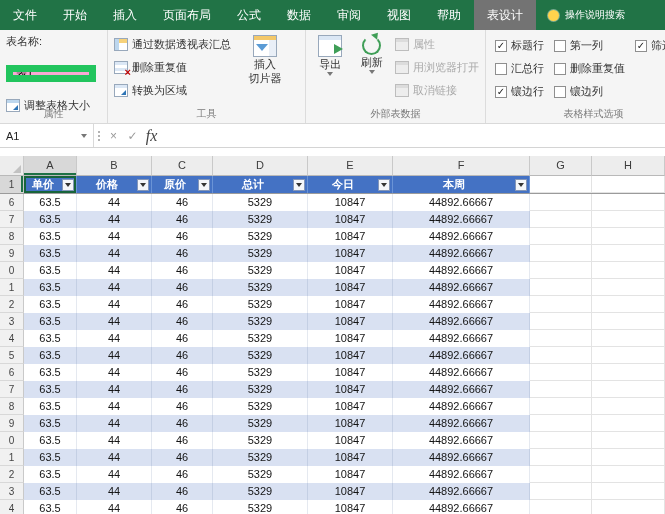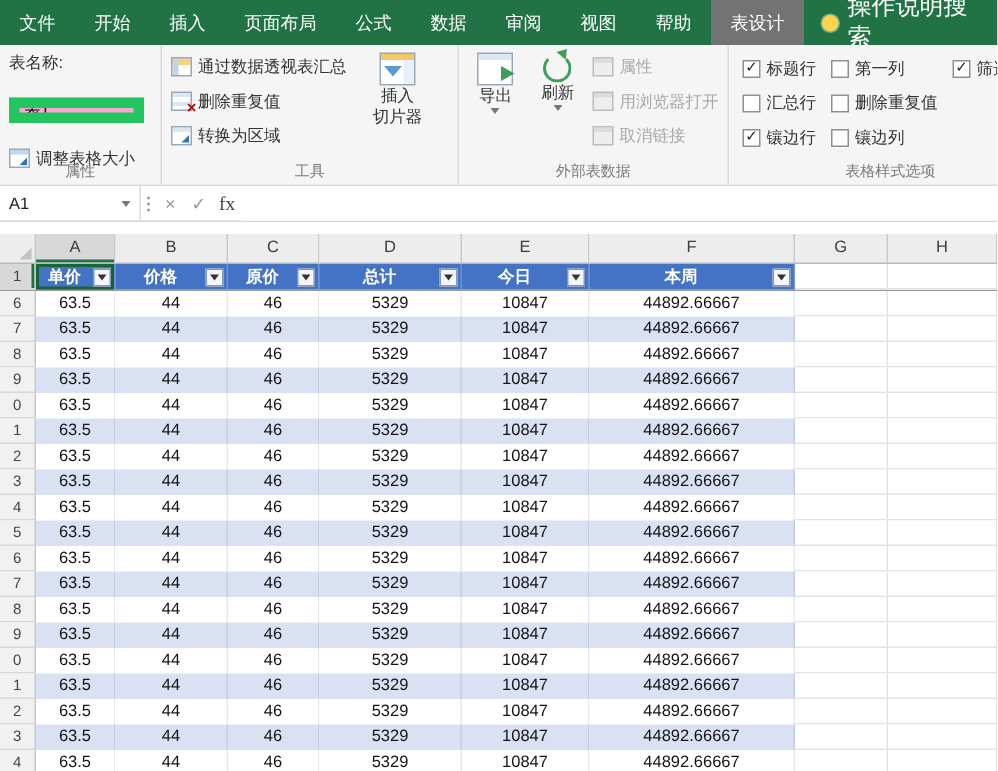--- a/index.html
+++ b/index.html
@@ -5,21 +5,21 @@
   * { box-sizing: border-box; margin: 0; padding: 0; }
   html, body { width: 665px; height: 514px; overflow: hidden; }
   body { font-family: "Liberation Sans", "DejaVu Sans", sans-serif; font-size: 11px; color: #222; background: #fff; }
   #app { width: 665px; height: 514px; display: flex; flex-direction: column; }
 
   
   .tabbar { height: 30px; background: #217346; display: flex; align-items: stretch; color: #fff; flex: none; }
   #tabs-list { display: flex; }
   .tab { padding: 0 13px; line-height: 30px; font-size: 12px; white-space: nowrap; cursor: default; }
   .tab.active { background: #737373; }
-  .tellme { display: flex; align-items: center; gap: 6px; padding: 0 12px; font-size: 16px; }
+  .tellme { display: flex; align-items: center; gap: 6px; padding: 0 12px; font-size: 10px; }
   .bulb { width: 11px; height: 11px; border-radius: 50%; background: #ffd34d; box-shadow: 0 0 0 1px rgba(255,255,255,.4); flex: none; }
 
   
   .ribbon { height: 94px; background: #f5f5f5; border-bottom: 1px solid #d9d9d9; display: flex; flex: none; overflow: hidden; }
   .rgroup { position: relative; border-right: 1px solid #dcdcdc; padding: 4px 6px 15px 6px; flex: none; }
   .rgroup-label { position: absolute; bottom: 2px; left: 0; right: 0; text-align: center; font-size: 10px; color: #7b7b7b; }
   .g-props { width: 108px; display: flex; flex-direction: column; gap: 16px; }
   .fieldlabel { color: #333; }
   .namebox-input { width: 90px; height: 17px; border: 7px solid #22c55e; background: #f9a8d4; font: inherit; padding: 0 3px; }
   .rbtn-small { display: flex; align-items: center; gap: 4px; color: #333; white-space: nowrap; height: 17px; }
@@ -53,21 +53,21 @@
   .ic-refresh-icon::after { content: ""; position: absolute; top: -6px; right: -1px; border-left: 4px solid transparent; border-right: 4px solid transparent; border-bottom: 6px solid #3f9e57; transform: rotate(40deg); }
   .tri-down { width: 0; height: 0; border-left: 3.5px solid transparent; border-right: 3.5px solid transparent; border-top: 4px solid #777; display: inline-block; }
 
   
   .fbar { height: 24px; display: flex; align-items: stretch; background: #fff; border-bottom: 1px solid #d4d4d4; flex: none; }
   .nbox { width: 94px; border-right: 1px solid #d9d9d9; display: flex; align-items: center; padding: 0 6px; }
   .nbox .val { flex: 1; color: #222; }
   .dots { width: 10px; display: flex; flex-direction: column; align-items: center; justify-content: center; gap: 2px; }
   .dots i { width: 2px; height: 2px; background: #9a9a9a; border-radius: 50%; }
   .fbtn { width: 19px; display: flex; align-items: center; justify-content: center; color: #9a9a9a; font-size: 12px; }
-  .fx { font-family: "Liberation Serif", "DejaVu Serif", serif; color: #444; font-size: 13px; }
+  .fx { font-family: "Liberation Serif", "DejaVu Serif", serif; font-style: italic; color: #444; font-size: 16px; }
   .finput { flex: 1; border: none; outline: none; font: inherit; padding: 0 6px; background: #fff; }
   .gapstrip { height: 8px; background: #fff; flex: none; }
 
   
   .sheet { flex: 1; overflow: hidden; background: #fff; }
   .gridrow { display: grid; grid-template-columns: 24px 53px 75px 61px 95px 85px 137px 62px 73px; }
   .colhdr-row { height: 20px; }
   .colh, .corner { background: #ededed; border-right: 1px solid #c9c9c9; border-bottom: 1px solid #b9b9b9; text-align: center; line-height: 19px; color: #3c3c3c; position: relative; overflow: hidden; }
   .colh.sel { background: #d8d8d8; box-shadow: inset 0 -2px 0 #1e7145; }
   .corner::after { content: ""; position: absolute; right: 2px; bottom: 2px; border-left: 8px solid transparent; border-bottom: 8px solid #c2c2c2; }

